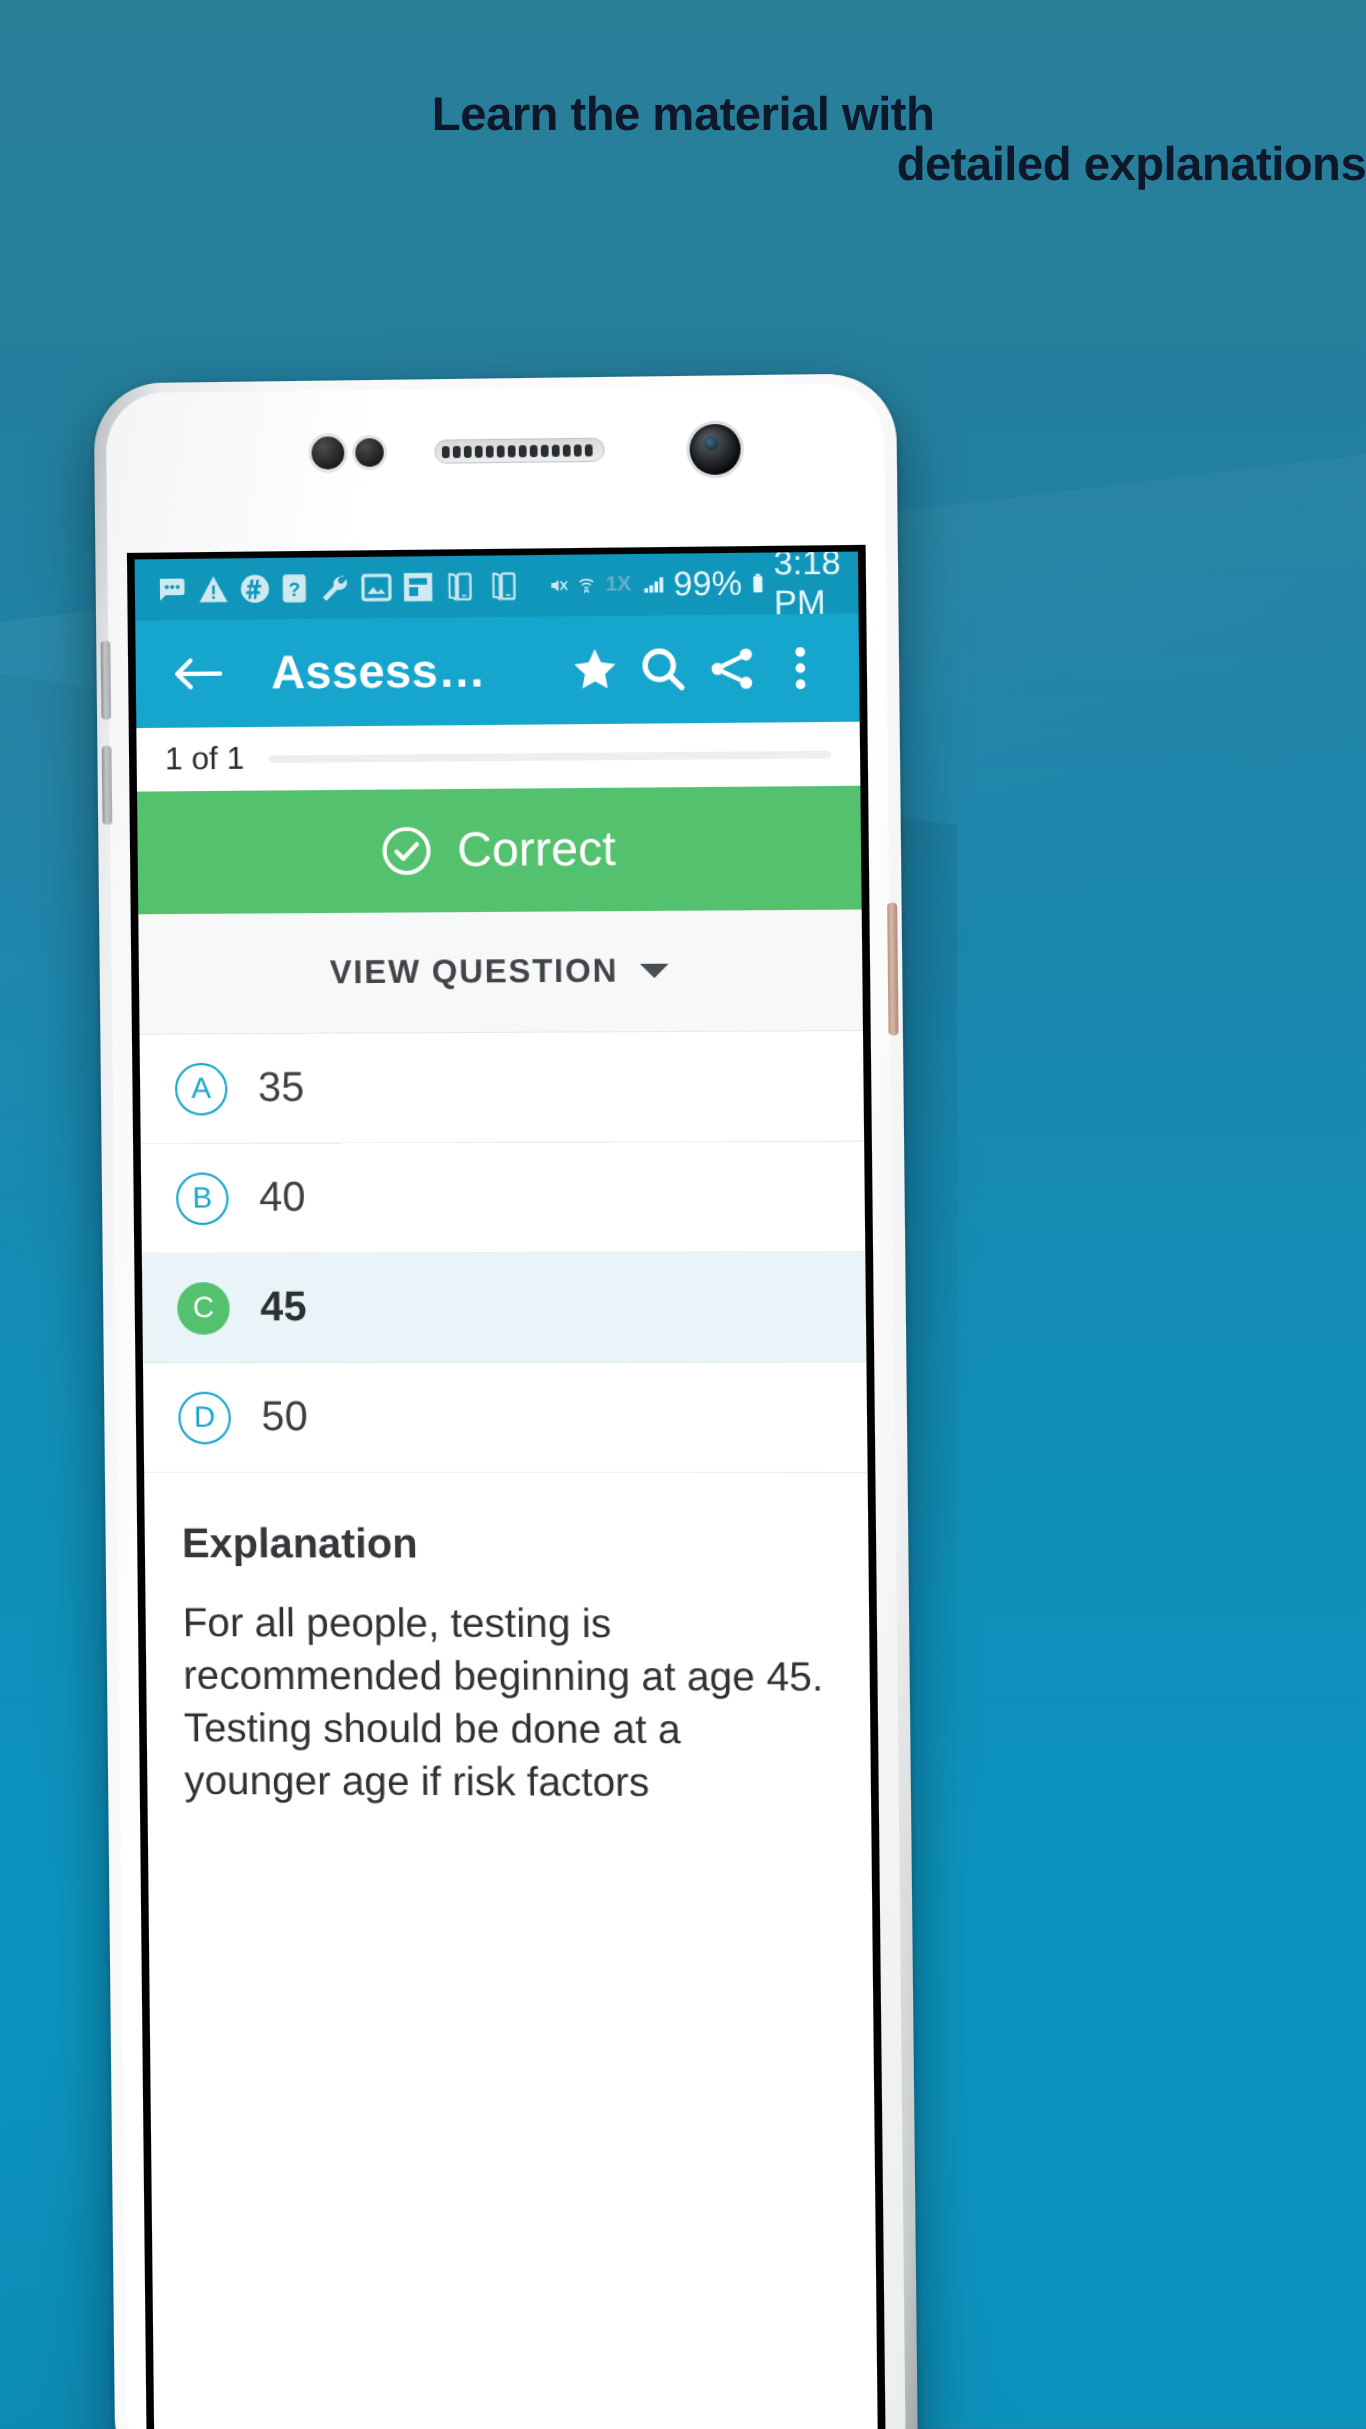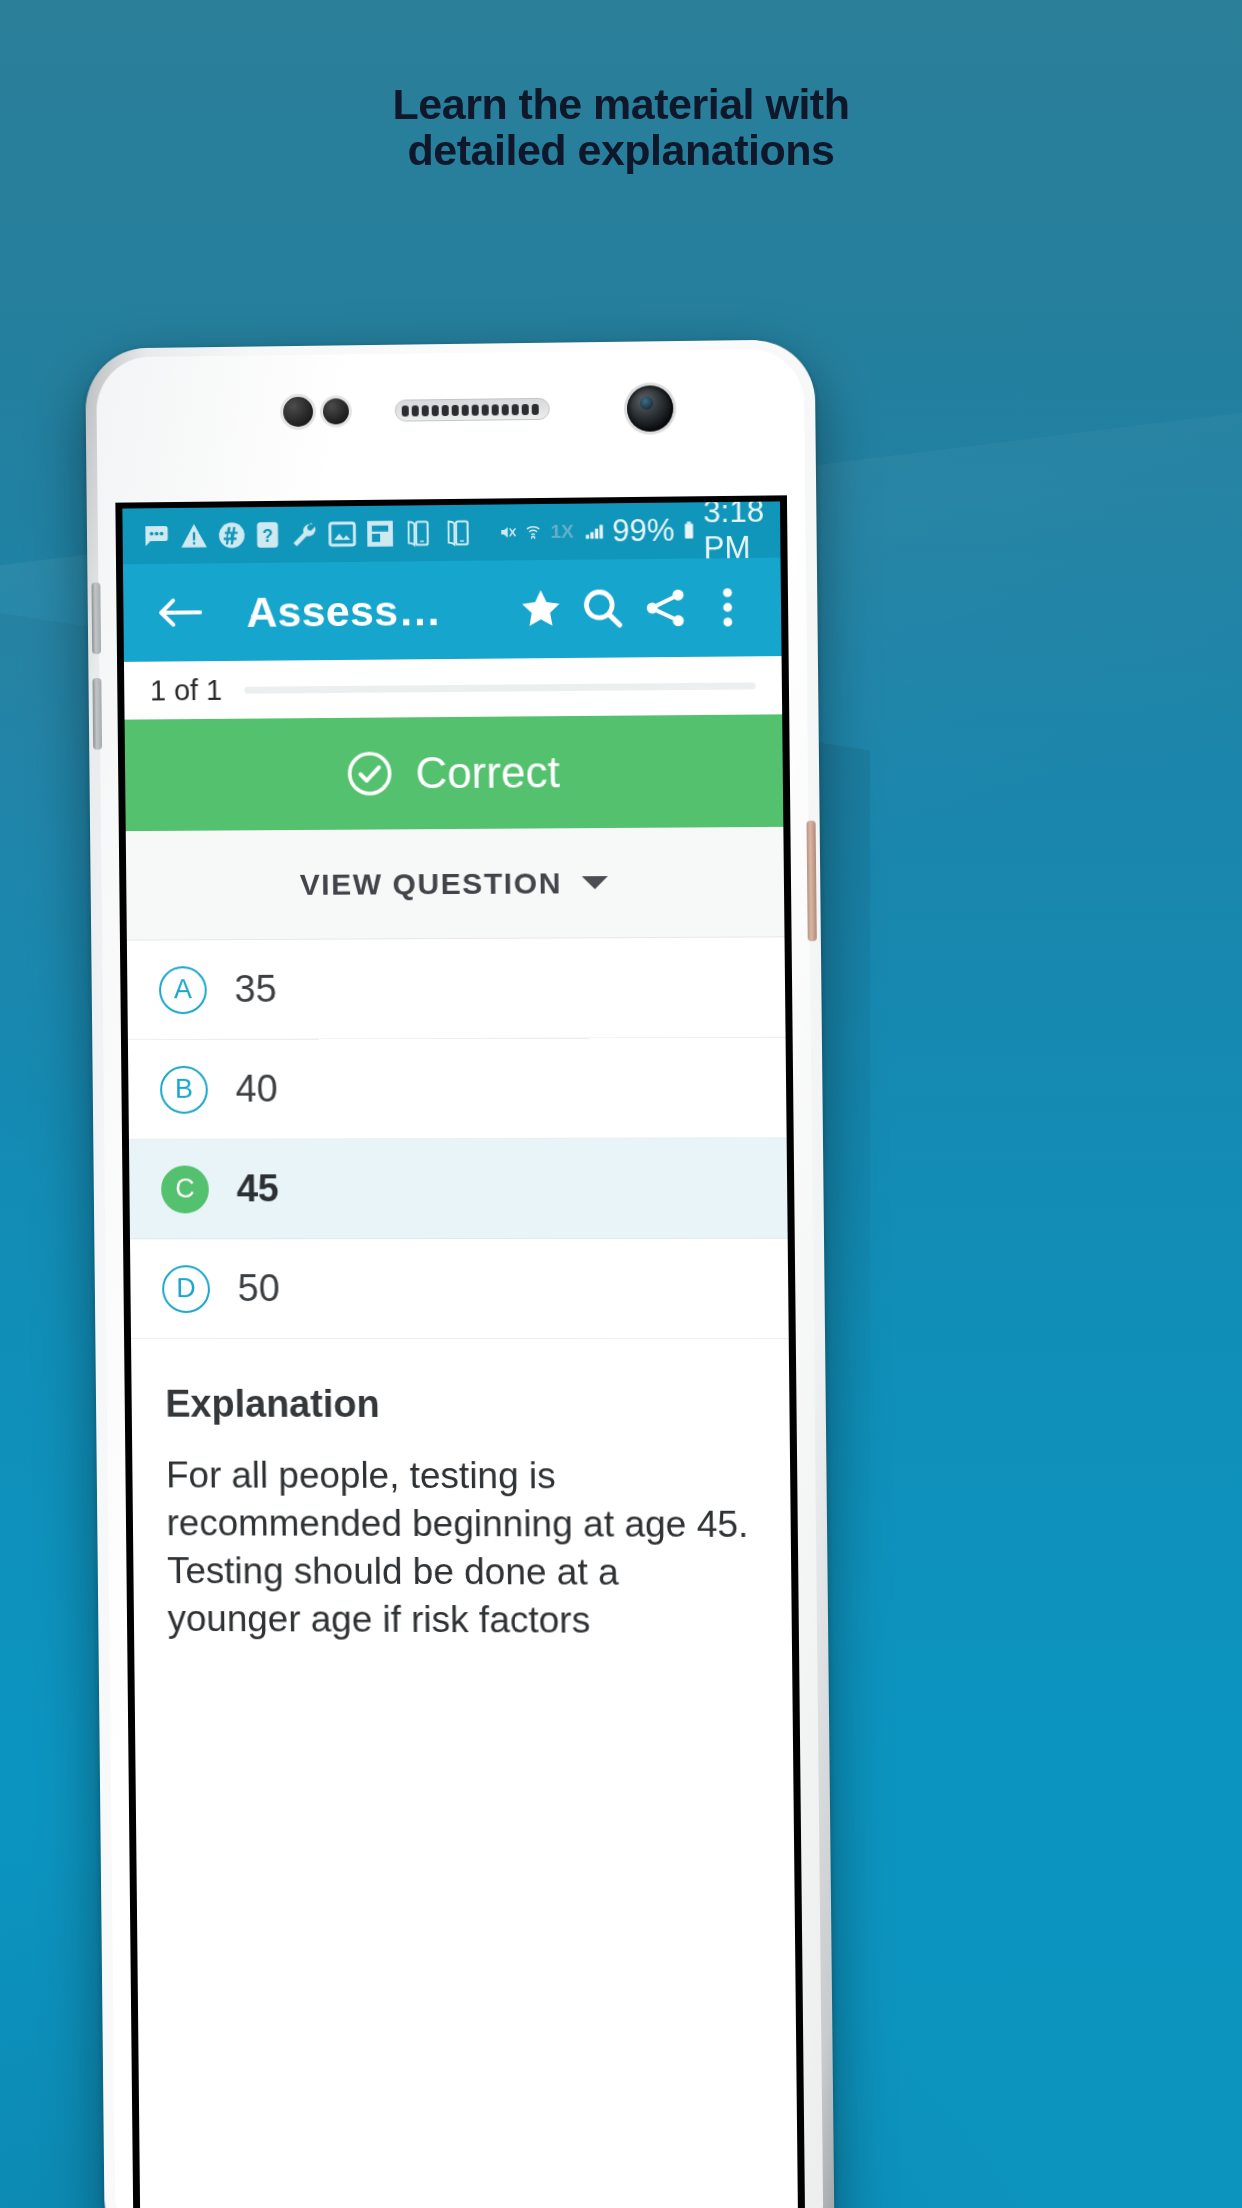--- a/index.html
+++ b/index.html
@@ -28,21 +28,21 @@
     transform:skewY(9deg);
   }
 
   
   #headline {
     position:absolute; top:82px; left:0; width:100%;
     text-align:center; color:#0f172a;
     font-size:43px; font-weight:bold; line-height:1.06;
     letter-spacing:-0.5px;
   }
-  #headline .l2 { display:block; }
+  #headline .l2 { display:block;text-align:right; }
 
   
   #phone {
     position:absolute; left:85px; top:344px;
     width:730px; height:1900px;
   }
   .phone-body {
     position:absolute; inset:0;
     border-radius:62px 62px 40px 40px;
     background:linear-gradient(100deg,#b9bcbe 0%,#e9eaec 6%,#f6f7f8 16%,#fdfdfd 50%,#f2f3f4 84%,#c8cbcd 96%,#9ea1a4 100%);

